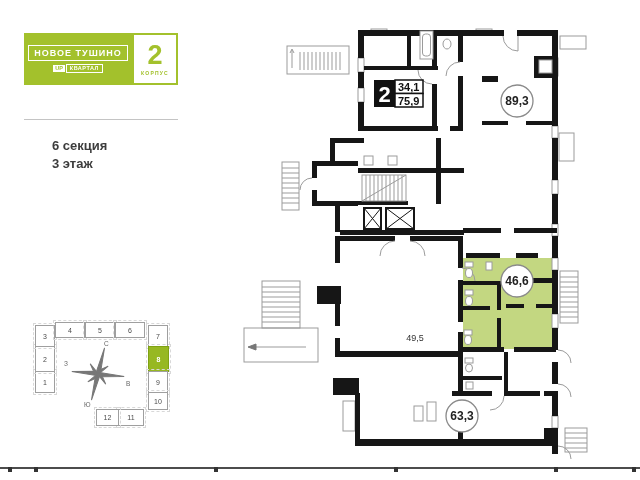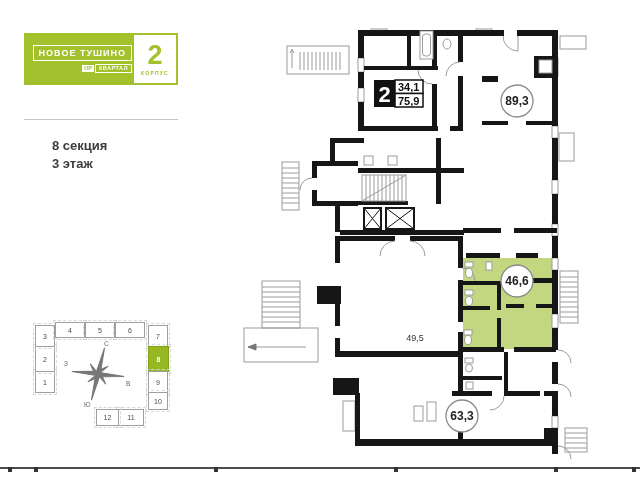--- a/index.html
+++ b/index.html
@@ -2,21 +2,21 @@
 <html><head>
 <meta charset="utf-8">
 <style>
   html,body{margin:0;padding:0;background:#fff;}
   #stage{position:relative;width:640px;height:480px;background:#ffffff;overflow:hidden;
          font-family:"Liberation Sans","DejaVu Sans",sans-serif;}
 
   
   #logo-card{position:absolute;left:24px;top:33px;width:154px;height:52px;background:#a3c12c;}
   #logo-main{position:absolute;left:0;top:0;bottom:0;right:46px;display:flex;flex-direction:column;
-             align-items:flex-end;justify-content:center;}
+             align-items:center;justify-content:center;}
   #name-box{border:1px solid #fff;color:#fff;font-weight:700;font-size:9px;letter-spacing:1px;
             padding:2px 5px;white-space:nowrap;}
   #brand-badges{display:flex;margin-top:3px;align-items:center;}
   #brand-up{background:#fff;color:#a3c12c;font-size:5.5px;font-weight:700;padding:1px 2px;line-height:1;}
   #brand-kvartal{border:1px solid #fff;color:#fff;font-size:5.5px;font-weight:700;padding:1px 3px;
                  letter-spacing:.5px;line-height:1;margin-left:1px;}
   #korpus-box{position:absolute;right:2px;top:2px;bottom:2px;width:42px;background:#fff;display:flex;
               flex-direction:column;align-items:center;justify-content:center;}
   #korpus-num{color:#a3c12c;font-size:27px;font-weight:700;line-height:1;}
   #korpus-label{color:#a3c12c;font-size:5px;font-weight:700;letter-spacing:1.2px;margin-top:1px;}
@@ -66,21 +66,21 @@
       </div>
     </div>
     <div id="korpus-box">
       <div id="korpus-num">2</div>
       <div id="korpus-label">КОРПУС</div>
     </div>
   </div>
 
   <div id="divider"></div>
 
-  <div class="loc-line" id="section-label">8 секция</div>
+  <div class="loc-line" id="section-label">6 секция</div>
   <div class="loc-line" id="floor-label">3 этаж</div>
 
   <div id="locator">
     <div class="sec" style="left:13px;top:61px;width:18px;height:20px;">
         <span>1</span>
       </div>
     <div class="sec" style="left:13px;top:36px;width:18px;height:24px;">
         <span>2</span>
       </div>
     <div class="sec" style="left:13px;top:15px;width:18px;height:20px;">

